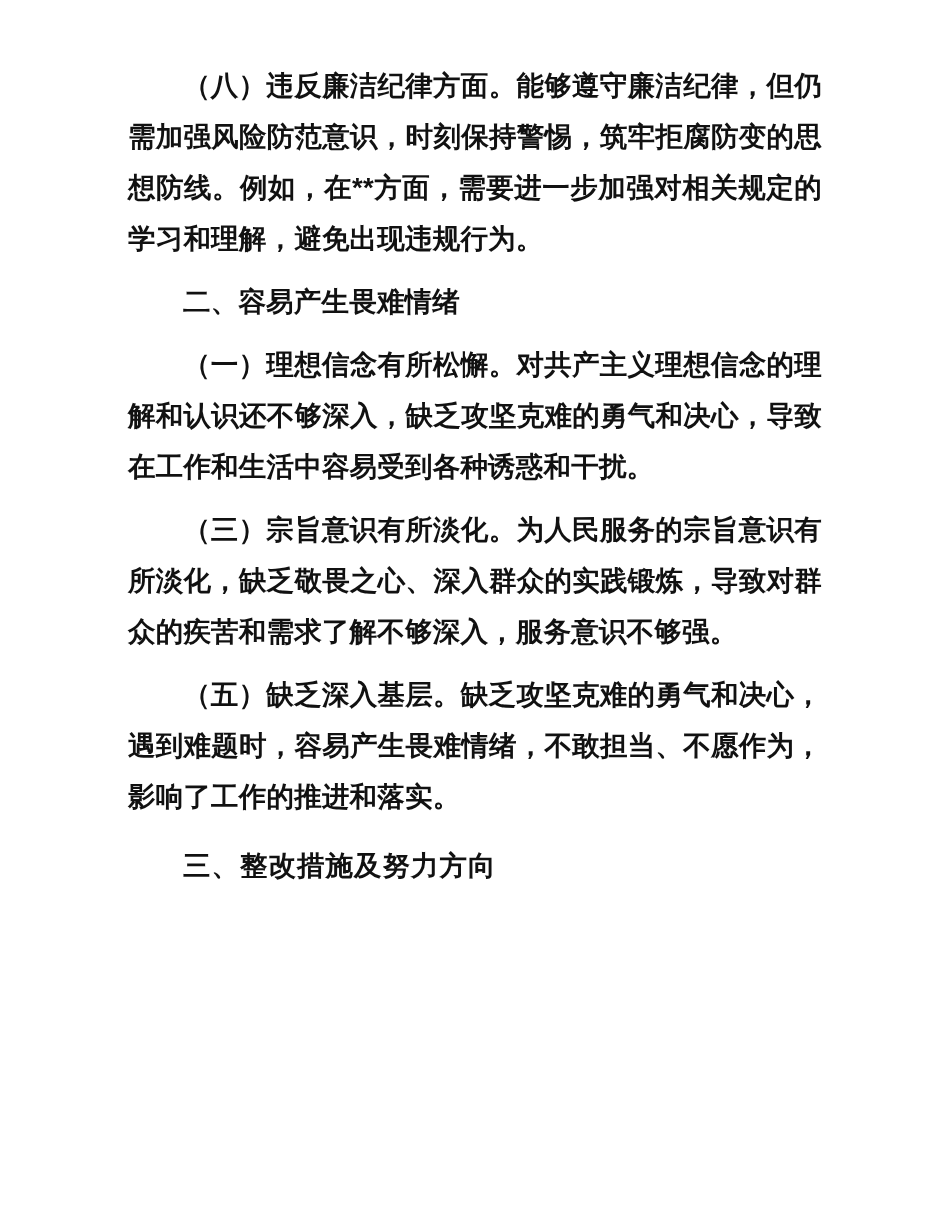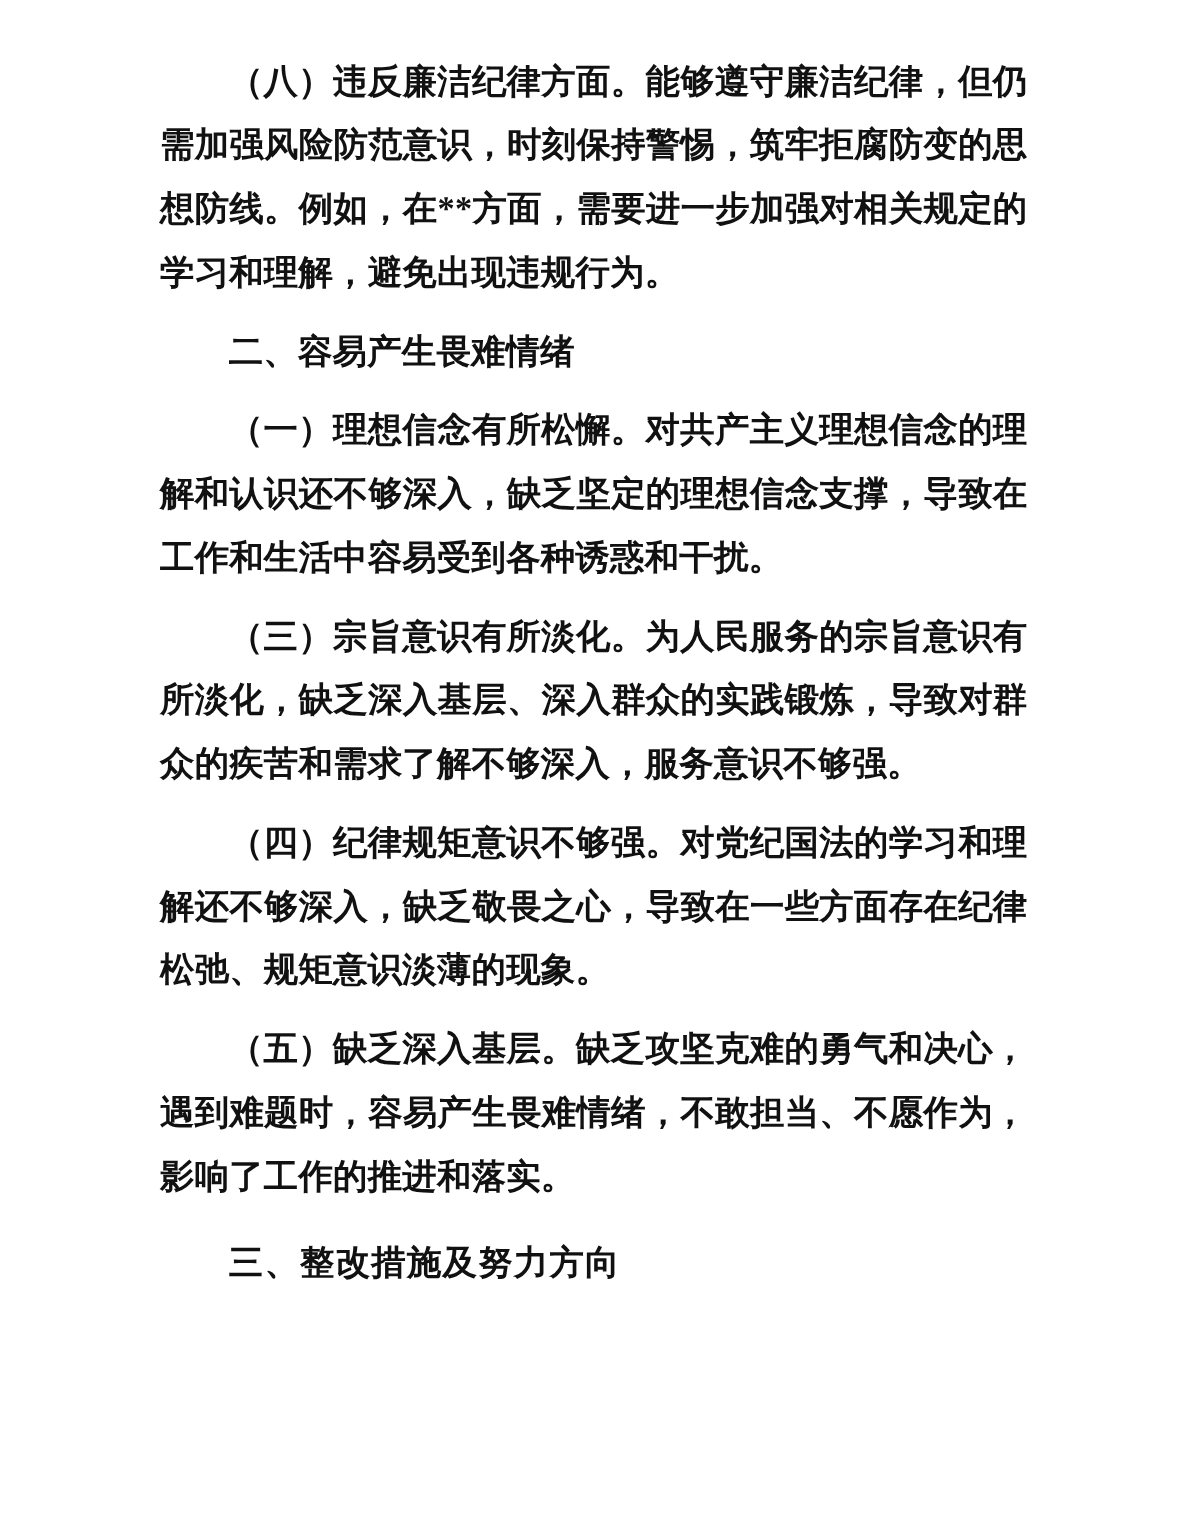--- a/index.html
+++ b/index.html
@@ -13,22 +13,21 @@
     font-family: "Liberation Sans", "DejaVu Sans", sans-serif;
     color: #000000;
     overflow: hidden;
   }
   .page {
     position: relative;
     width: 950px;
     height: 1230px;
     background: #ffffff;
     box-sizing: border-box;
-    padding: 39px 128px 60px 128px;
-    font-family: Liberation Serif, serif;
+    padding: 60px 128px 60px 128px;
   }
   .doc-body {
     font-size: 27.5px;
     line-height: 51px;
     letter-spacing: 0.2px;
     text-align: justify;
     text-justify: inter-ideograph;
     font-weight: 700;
     color: #111111;
   }
@@ -54,26 +53,25 @@
 </head>
 <body>
 
 <div class="page">
   <div class="doc-body">
 
     <p class="para">（八）违反廉洁纪律方面。能够遵守廉洁纪律，但仍需加强风险防范意识，时刻保持警惕，筑牢拒腐防变的思想防线。例如，在**方面，需要进一步加强对相关规定的学习和理解，避免出现违规行为。</p>
 
     <p class="heading">二、容易产生畏难情绪</p>
 
-    <p class="para">（一）理想信念有所松懈。对共产主义理想信念的理解和认识还不够深入，缺乏坚定的理想信念支撑，导致在工作和生活中容易受到各种诱惑和干扰。</p>
+    <p class="para">（一）理想信念有所松懈。对共产主义理想信念的理解和认识还不够深入，缺乏攻坚克难的勇气和决心，导致在工作和生活中容易受到各种诱惑和干扰。</p>
 
 
-    <p class="para">（三）宗旨意识有所淡化。为人民服务的宗旨意识有所淡化，缺乏深入基层、深入群众的实践锻炼，导致对群众的疾苦和需求了解不够深入，服务意识不够强。</p>
+    <p class="para">（三）宗旨意识有所淡化。为人民服务的宗旨意识有所淡化，缺乏敬畏之心、深入群众的实践锻炼，导致对群众的疾苦和需求了解不够深入，服务意识不够强。</p>
 
-    <p class="para">（四）纪律规矩意识不够强。对党纪国法的学习和理解还不够深入，缺乏敬畏之心，导致在一些方面存在纪律松弛、规矩意识淡薄的现象。</p>
 
     <p class="para">（五）缺乏深入基层。缺乏攻坚克难的勇气和决心，遇到难题时，容易产生畏难情绪，不敢担当、不愿作为，影响了工作的推进和落实。</p>
 
     <div class="tail-space"></div>
 
     <p class="heading-spaced">三、整改措施及努力方向</p>
 
   </div>
 </div>
 

